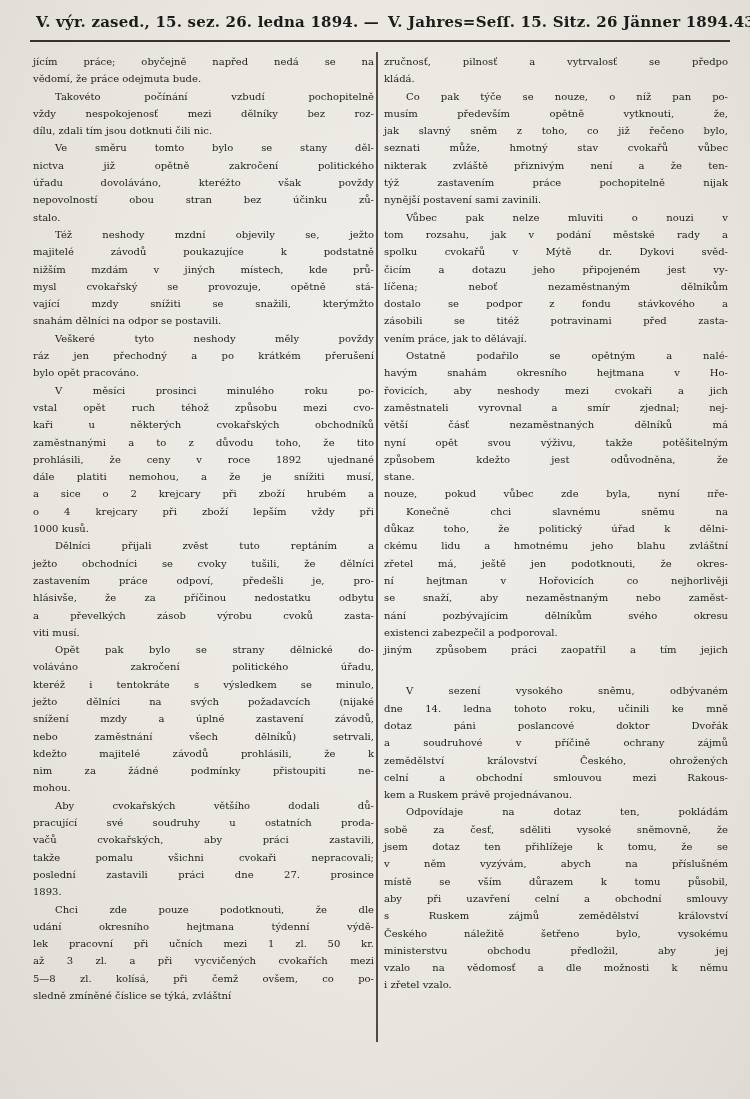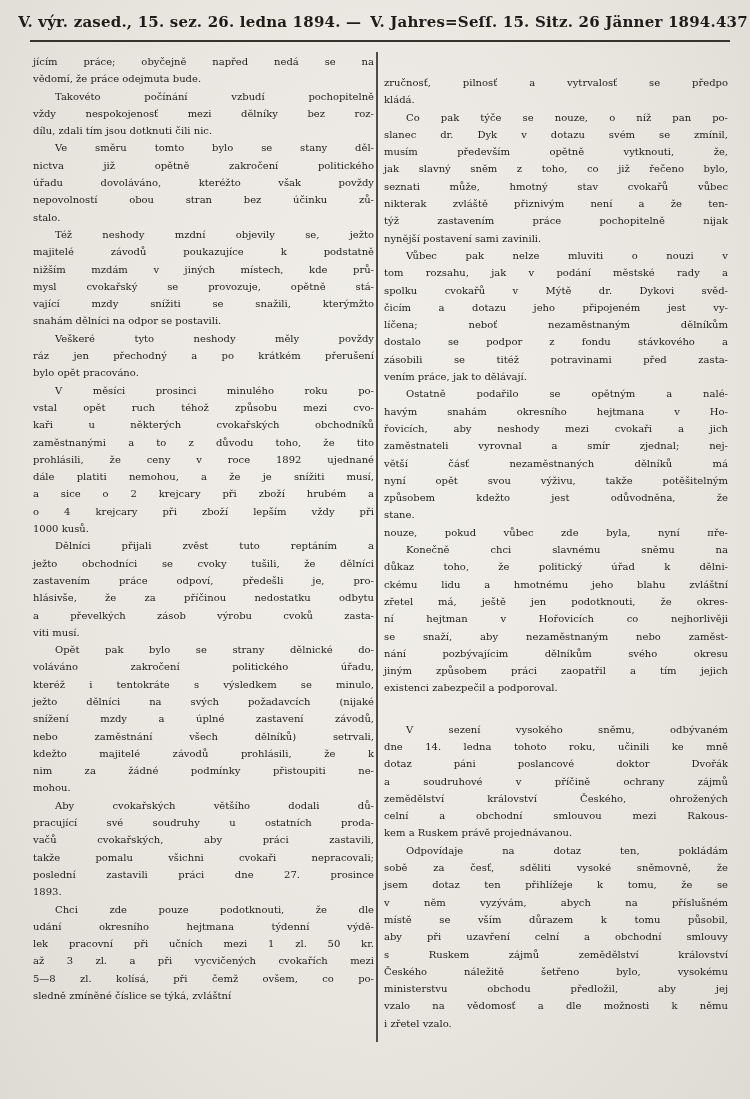--- a/index.html
+++ b/index.html
@@ -8,40 +8,40 @@
     background: #e9e6e0;
     font-family: "DejaVu Serif", "Liberation Serif", serif;
   }
   .page {
     position: relative; width: 750px; height: 1099px;
     background: radial-gradient(ellipse at 50% 42%, #f1efea 0%, #eae7e1 55%, #dedbd4 100%);
     color: #1d1c1a;
   }
   .header-row {
     position: absolute; left: 36px; right: 20px; top: 13px;
-    display: flex; align-items: baseline; justify-content: center;
+    display: flex; align-items: baseline; justify-content: flex-start;
     font-size: 15px; font-weight: bold; letter-spacing: 0.2px;
     white-space: nowrap;
   }
   .header-left { display: flex; gap: 9px; }
   .header-rule {
     position: absolute; left: 30px; width: 700px; top: 40px; height: 2px;
     background: #35332f;
   }
   .col-divider {
     position: absolute; left: 376px; top: 52px; width: 2px; height: 990px;
     background: #504d48;
   }
   .column {
     position: absolute; top: 53px;
     font-size: 10px; line-height: 17.3px;
     text-align: justify;
   }
   .column.left  { left: 33px;  width: 341px; }
-  .column.right { left: 384px; width: 344px; margin-top: 21px; }
+  .column.right { left: 384px; width: 344px; }
   .line { text-align: justify; text-align-last: justify; min-height: 17.3px; }
   .line.indent { text-indent: 22px; }
   .line.last { text-align-last: left; }
   .para-gap { height: 24px; }
 </style>
 </head>
 <body>
 
 <div class="page">
 
@@ -110,21 +110,20 @@
       <div class="line">udání okresního hejtmana týdenní výdě-</div>
       <div class="line">lek pracovní při učních mezi 1 zl. 50 kr.</div>
       <div class="line">až 3 zl. a při vycvičených cvokařích mezi</div>
       <div class="line">5—8 zl. kolísá, při čemž ovšem, co po-</div>
       <div class="line last">sledně zmíněné číslice se týká, zvláštní</div>
     </div>
   <div class="column right">
       <div class="line">zručnosť, pilnosť a vytrvalosť se předpo</div>
       <div class="line last">kládá.</div>
       <div class="line indent">Co pak týče se nouze, o níž pan po-</div>
-      <div class="line">slanec dr. Dyk v dotazu svém se zmínil,</div>
       <div class="line">musím především opětně vytknouti, že,</div>
       <div class="line">jak slavný sněm z toho, co již řečeno bylo,</div>
       <div class="line">seznati může, hmotný stav cvokařů vůbec</div>
       <div class="line">nikterak zvláště přiznivým není a že ten-</div>
       <div class="line">týž zastavením práce pochopitelně nijak</div>
       <div class="line last">nynější postavení sami zavinili.</div>
       <div class="line indent">Vůbec pak nelze mluviti o nouzi v</div>
       <div class="line">tom rozsahu, jak v podání městské rady a</div>
       <div class="line">spolku cvokařů v Mýtě dr. Dykovi svěd-</div>
       <div class="line">čicím a dotazu jeho připojeném jest vy-</div>
@@ -141,22 +140,22 @@
       <div class="line">způsobem kdežto jest odůvodněna, že</div>
       <div class="line last">stane.</div>
       <div class="line">nouze, pokud vůbec zde byla, nyní пře-</div>
       <div class="line indent">Konečně chci slavnému sněmu na</div>
       <div class="line">důkaz toho, že politický úřad k dělni-</div>
       <div class="line">ckému lidu a hmotnému jeho blahu zvláštní</div>
       <div class="line">zřetel má, ještě jen podotknouti, že okres-</div>
       <div class="line">ní hejtman v Hořovicích co nejhorlivěji</div>
       <div class="line">se snaží, aby nezaměstnaným nebo zaměst-</div>
       <div class="line">nání pozbývajícim dělníkům svého okresu</div>
+      <div class="line last">existenci zabezpečil a podporoval.</div>
       <div class="line">jiným způsobem práci zaopatřil a tím jejich</div>
-      <div class="line last">existenci zabezpečil a podporoval.</div>
       <div class="para-gap"></div>
       <div class="line indent">V sezení vysokého sněmu, odbývaném</div>
       <div class="line">dne 14. ledna tohoto roku, učinili ke mně</div>
       <div class="line">dotaz páni poslancové doktor Dvořák</div>
       <div class="line">a soudruhové v příčině ochrany zájmů</div>
       <div class="line">zemědělství království Českého, ohrožených</div>
       <div class="line">celní a obchodní smlouvou mezi Rakous-</div>
       <div class="line last">kem a Ruskem právě projednávanou.</div>
       <div class="line indent">Odpovídaje na dotaz ten, pokládám</div>
       <div class="line">sobě za česť, sděliti vysoké sněmovně, že</div>

